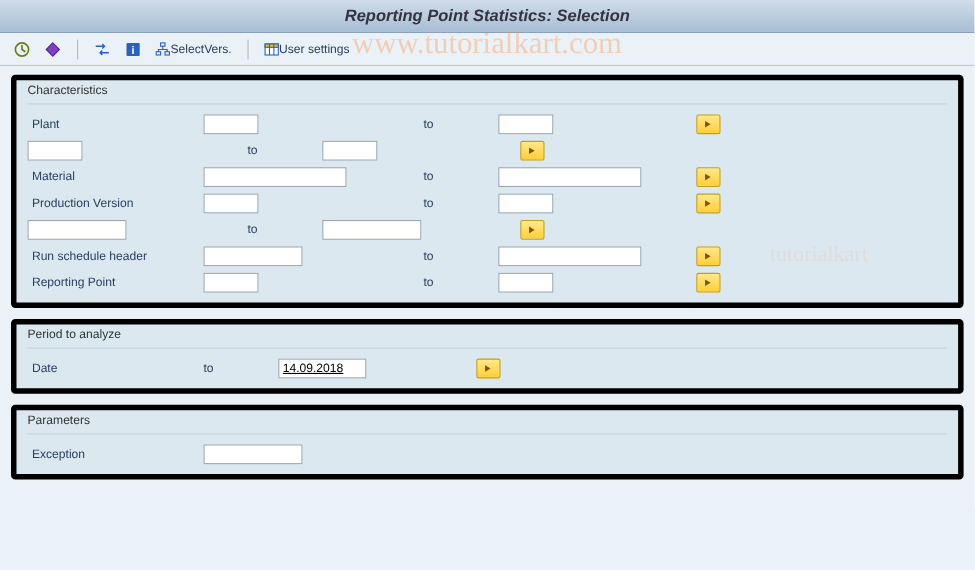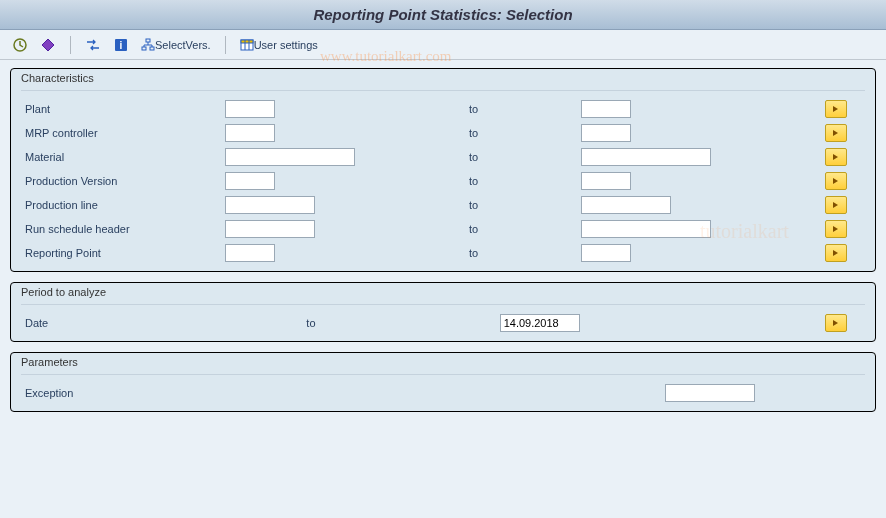--- a/index.html
+++ b/index.html
@@ -48,55 +48,55 @@
       background: #b0b8c0;
       margin: 0 6px;
     }
     .content {
       padding: 8px 10px;
       background: #eaf1f7;
       height: calc(100% - 60px);
     }
     .group {
       background: #dce8f0;
-      border: 1px solid #000000;
+      border: 5px solid #000000;
       border-radius: 4px;
       margin-bottom: 10px;
       padding: 0 10px 6px 10px;
       position: relative;
     }
     .group-title {
       font-size: 11px;
       color: #333;
       padding: 3px 0 6px 0;
       border-bottom: 1px solid #c5d2dd;
       margin-bottom: 6px;
     }
     .row {
       display: flex;
       align-items: center;
       height: 24px;
-      justify-content: space-between;
     }
     .row .label {
       width: 160px;
       color: #2a4060;
       padding-left: 4px;
     }
     .row .from-cell {
       width: 200px;
       display: flex;
     }
     .row .to-label {
       width: 68px;
       color: #2a4060;
     }
     .row .to-cell {
-      width: 200px;
-      display: flex;
+      width: 180px;
+      display: flex;
+      text-decoration: underline;
     }
     .row .btn-cell {
       width: 40px;
     }
     input.sap-input {
       border: 1px solid #9aa8b5;
       background: #fff;
       height: 18px;
       padding: 0 3px;
       font-size: 11px;
@@ -113,23 +113,23 @@
       border: 1px solid #c0a020;
       border-radius: 2px;
       display: flex;
       align-items: center;
       justify-content: center;
       cursor: pointer;
     }
     .multi-sel svg { display: block; }
     .watermark {
       position: absolute;
-      top: 48px;
+      top: 24px;
       left: 320px;
-      font-size: 15px;
+      font-size: 28px;
       font-family: Georgia, serif;
       color: rgba(255,140,60,0.35);
       pointer-events: none;
       z-index: 100;
       white-space: nowrap;
     }
     .watermark2 {
       position: absolute;
       top: 220px;
       left: 700px;
@@ -212,21 +212,20 @@
       <div class="btn-cell">
           <div class="multi-sel">
             <svg width="10" height="10" viewBox="0 0 10 10">
               <path d="M2 2 L7 5 L2 8 Z" fill="#805000"></path>
             </svg>
           </div>
         </div>
     </div>
 
     <div class="row">
-      <div class="label">MRP controller</div>
       <div class="from-cell">
           <input class="sap-input w-small" value="" style="">
         </div>
       <div class="to-label">to</div>
       <div class="to-cell">
           <input class="sap-input w-small" value="" style="">
         </div>
       <div class="btn-cell">
           <div class="multi-sel">
             <svg width="10" height="10" viewBox="0 0 10 10">
@@ -266,21 +265,20 @@
       <div class="btn-cell">
           <div class="multi-sel">
             <svg width="10" height="10" viewBox="0 0 10 10">
               <path d="M2 2 L7 5 L2 8 Z" fill="#805000"></path>
             </svg>
           </div>
         </div>
     </div>
 
     <div class="row">
-      <div class="label">Production line</div>
       <div class="from-cell">
           <input class="sap-input w-med" value="" style="">
         </div>
       <div class="to-label">to</div>
       <div class="to-cell">
           <input class="sap-input w-med" value="" style="">
         </div>
       <div class="btn-cell">
           <div class="multi-sel">
             <svg width="10" height="10" viewBox="0 0 10 10">

